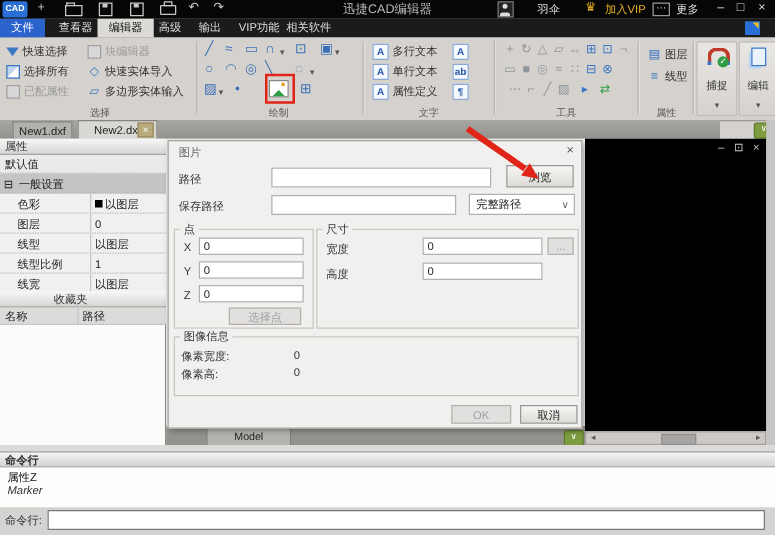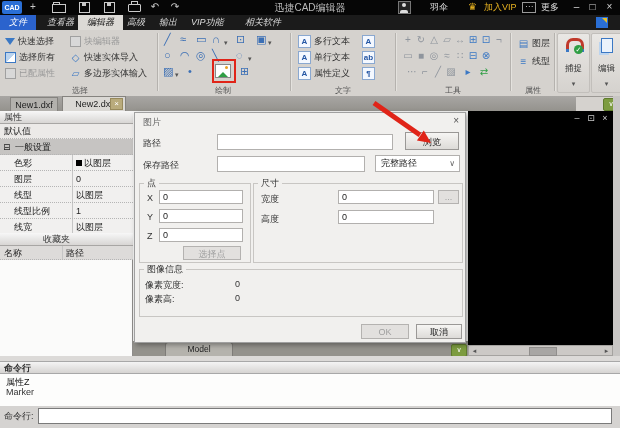--- a/index.html
+++ b/index.html
@@ -19,21 +19,21 @@
   .printer:before{content:"";position:absolute;top:-4px;left:2px;width:5px;height:2px;border:1px solid #c9c9c9;}
   .apptitle{left:240px;top:1px;width:140px;text-align:center;color:#b9b9b9;font-size:10px;line-height:13px;}
   .usericon{width:11px;height:11px;background:#222;border:1px solid #777;}
   .usericon:before{content:"";position:absolute;top:1px;left:3px;width:4px;height:4px;border-radius:50%;background:#ddd;}
   .usericon:after{content:"";position:absolute;bottom:0;left:1px;width:8px;height:3px;border-radius:2px 2px 0 0;background:#ddd;}
   .gold{color:#e8b321;}
   .dotsbox{width:12px;height:9px;border:1px solid #999;color:#ccc;font-size:8px;line-height:8px;text-align:center;}
   .winbtn{color:#d5d5d5;font-size:10px;line-height:14px;width:13px;text-align:center;}
   
   .menubar{left:0;top:15px;width:620px;height:15px;background:#1b1b1b;}
-  .mtab{position:absolute;top:0;height:15px;line-height:15px;padding:0 9px;color:#dcdcdc;font-size:9px;font-style:italic;}
+  .mtab{position:absolute;top:0;height:15px;line-height:15px;padding:0 9px;color:#dcdcdc;font-size:9px;}
   .mtab.blue{background:#2b63cd;color:#fff;}
   .mtab.lit{background:#dcdad6;color:#111;}
   .pencilico{left:596px;top:17px;width:12px;height:11px;background:#2a6fd6;}
   .pencilico:after{content:"";position:absolute;right:1px;top:1px;border-left:5px solid transparent;border-top:5px solid #e8c02a;}
   
   .ribbon{left:0;top:30px;width:620px;height:66px;background:#d5d2ce;border-bottom:1px solid #9c9995;}
   .rsep{position:absolute;top:3px;width:1px;height:58px;background:#b5b2ae;border-right:1px solid #e4e2de;}
   .glabel{position:absolute;top:55px;font-size:8px;color:#555;text-align:center;}
   .ritem{position:absolute;height:14px;display:flex;align-items:center;gap:3px;font-size:9px;color:#333;white-space:nowrap;}
   .ritem.dis{color:#9a9a9a;}
@@ -140,21 +140,21 @@
     <div class="ab winbtn" style="left:603px;top:0;">×</div>
   </div>
 
   <div class="ab menubar">
     <div class="mtab blue" style="left:0;">文件</div>
     <div class="mtab" style="left:38px;">查看器</div>
     <div class="mtab lit" style="left:78px;">编辑器</div>
     <div class="mtab" style="left:118px;">高级</div>
     <div class="mtab" style="left:150px;">输出</div>
     <div class="mtab" style="left:182px;">VIP功能</div>
-    <div class="mtab" style="left:236px;">相关软件</div>
+    <div class="mtab" style="left:220px;">相关软件</div>
   </div>
   <div class="ab pencilico"></div>
 
   <div class="ab ribbon">
     <div class="rsep" style="left:157px;"></div>
     <div class="rsep" style="left:290px;"></div>
     <div class="rsep" style="left:395px;"></div>
     <div class="rsep" style="left:510px;"></div>
     <div class="rsep" style="left:554px;"></div>
 
@@ -334,21 +334,21 @@
     <span class="sarrow" style="left:1px;">◂</span>
     <span class="thumb"></span>
     <span class="sarrow" style="right:1px;">▸</span>
   </div>
   <div class="ab rightstrip"></div>
   <div class="ab bottomstrip"></div>
 
   <div class="ab cmdhead">命令行</div>
   <div class="ab cmdhist">
     <div class="cline" style="top:2px;color:#111;">属性Z</div>
-    <div class="cline" style="top:13px;color:#333;">Marker</div>
+    <div class="cline" style="top:13px;color:#333;font-style:italic;">Marker</div>
   </div>
   <div class="ab cmdrow">
     <span class="cmdlabel">命令行:</span>
     <input class="cmdinput" style="">
   </div>
 
   <div class="ab dialog">
     <span class="dtitle">图片</span>
     <span class="dclose">×</span>
 

